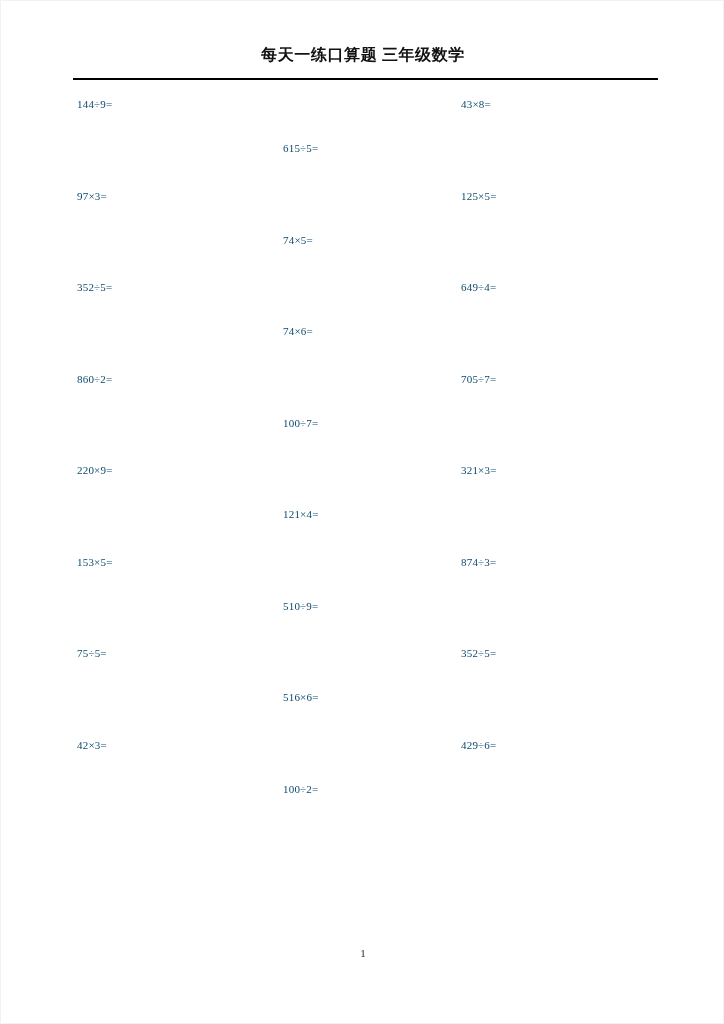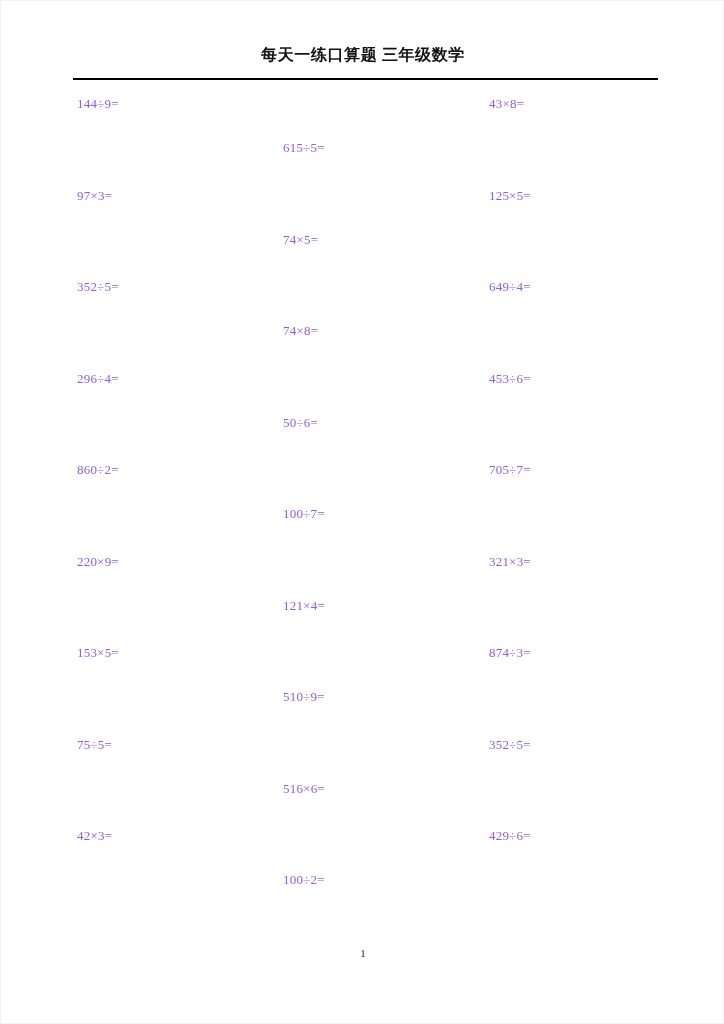--- a/index.html
+++ b/index.html
@@ -60,30 +60,30 @@
   .problem-row {
     display: block;
     position: relative;
     height: 91.5px;
   }
 
   .problem-cell {
     position: absolute;
     top: 0;
     font-family: "Liberation Serif", "DejaVu Serif", serif;
-    font-size: 13px;
+    font-size: 11px;
     line-height: 22px;
-    color: #8b5cf6;
+    color: #0c4a6e;
     white-space: pre;
     letter-spacing: 0.2px;
   }
 
   .col-1 { left: 76px;  }
   .col-2 { left: 282px; margin-top: 44px; }
-  .col-3 { left: 488px; }
+  .col-3 { left: 460px; }
 
   
   .page-number {
     position: absolute;
     left: 0;
     top: 946px;
     width: 724px;
     text-align: center;
     font-family: "Liberation Serif", "DejaVu Serif", serif;
     font-size: 11px;
@@ -108,29 +108,24 @@
     </div>
 
     <div class="problem-row">
       <div class="problem-cell col-1">97×3=</div>
       <div class="problem-cell col-2">74×5=</div>
       <div class="problem-cell col-3">125×5=</div>
     </div>
 
     <div class="problem-row">
       <div class="problem-cell col-1">352÷5=</div>
-      <div class="problem-cell col-2">74×8=</div>
+      <div class="problem-cell col-2">74×6=</div>
       <div class="problem-cell col-3">649÷4=</div>
     </div>
 
-    <div class="problem-row">
-      <div class="problem-cell col-1">296÷4=</div>
-      <div class="problem-cell col-2">50÷6=</div>
-      <div class="problem-cell col-3">453÷6=</div>
-    </div>
 
     <div class="problem-row">
       <div class="problem-cell col-1">860÷2=</div>
       <div class="problem-cell col-2">100÷7=</div>
       <div class="problem-cell col-3">705÷7=</div>
     </div>
 
     <div class="problem-row">
       <div class="problem-cell col-1">220×9=</div>
       <div class="problem-cell col-2">121×4=</div>

